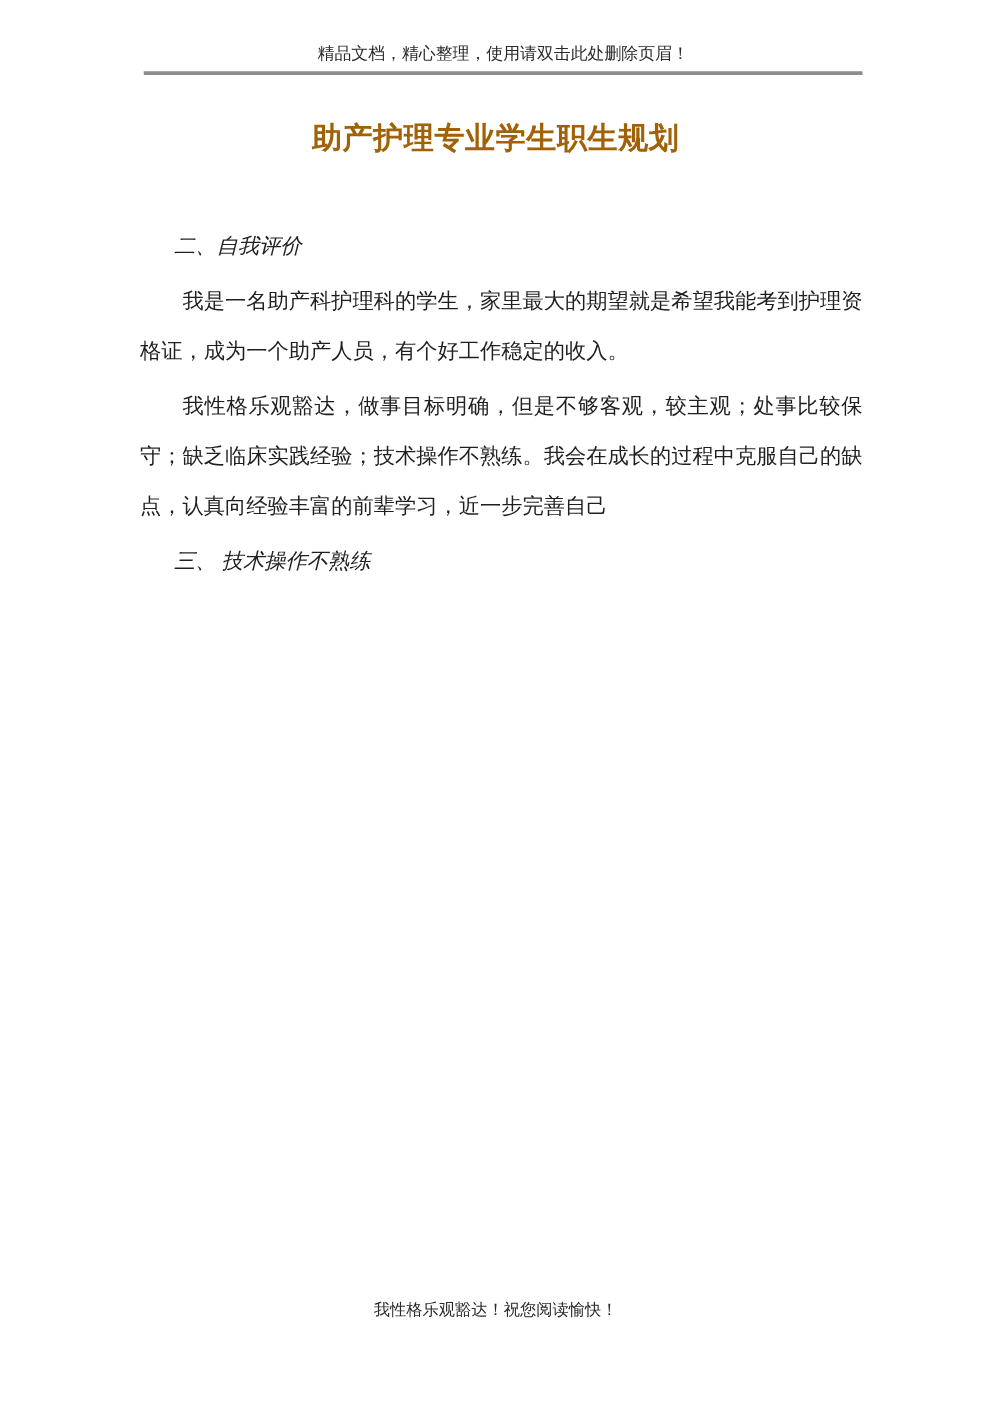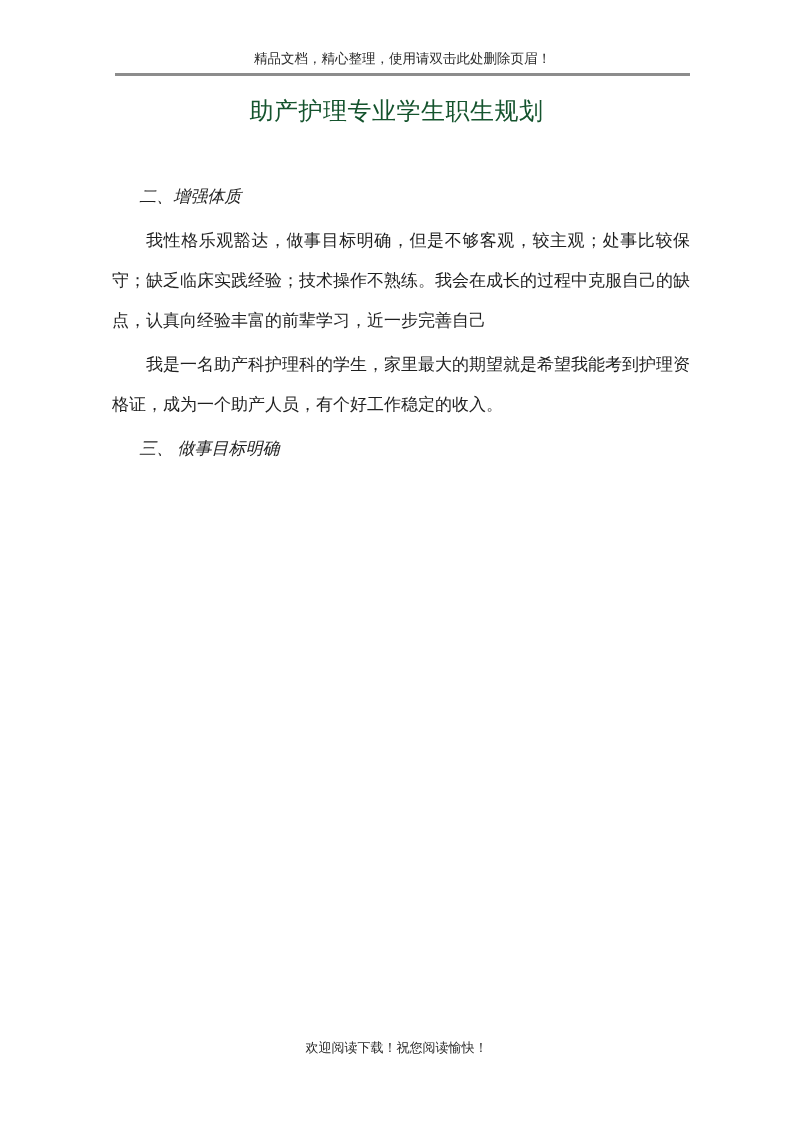--- a/index.html
+++ b/index.html
@@ -11,42 +11,42 @@
     position: relative;
     width: 793px;
     height: 1122px;
     background: #ffffff;
     color: #1f1f1f;
     font-family: "Liberation Serif", "DejaVu Serif", serif;
     overflow: hidden;
   }
   .doc-header {
     position: absolute;
-    top: 50px;
+    top: 34px;
     left: 115px;
     width: 575px;
     text-align: center;
     font-size: 13.5px;
     line-height: 18px;
     padding-bottom: 5px;
     border-bottom: 3px solid #8c8c8c;
     color: #2a2a2a;
   }
   .doc-title {
     position: absolute;
     top: 95px;
     left: 0;
     width: 100%;
     text-align: center;
     font-size: 24px;
     line-height: 32px;
-    font-weight: normal;
+    font-weight: bold;
     font-family: "Liberation Sans", "DejaVu Sans", sans-serif;
     letter-spacing: 0.5px;
-    color: #14532d;
+    color: #a16207;
   }
   .doc-body {
     position: absolute;
     top: 177px;
     left: 112px;
     width: 578px;
     font-size: 17px;
     line-height: 40px;
     text-align: justify;
   }
@@ -77,23 +77,23 @@
 
 <div class="page">
 
   <div class="doc-header">
     <span>精品文档，精心整理，使用请双击此处删除页眉！</span>
   </div>
 
   <div class="doc-title">助产护理专业学生职生规划</div>
 
   <div class="doc-body">
-    <p class="heading-italic">二、增强体质</p>
+    <p class="heading-italic">二、自我评价</p>
+    <p>我是一名助产科护理科的学生，家里最大的期望就是希望我能考到护理资格证，成为一个助产人员，有个好工作稳定的收入。</p>
     <p>我性格乐观豁达，做事目标明确，但是不够客观，较主观；处事比较保守；缺乏临床实践经验；技术操作不熟练。我会在成长的过程中克服自己的缺点，认真向经验丰富的前辈学习，近一步完善自己</p>
-    <p>我是一名助产科护理科的学生，家里最大的期望就是希望我能考到护理资格证，成为一个助产人员，有个好工作稳定的收入。</p>
-    <p class="heading-italic">三、 做事目标明确</p>
+    <p class="heading-italic">三、 技术操作不熟练</p>
   </div>
 
   <div class="doc-footer">
-    <span>欢迎阅读下载！祝您阅读愉快！</span>
+    <span>我性格乐观豁达！祝您阅读愉快！</span>
   </div>
 
 </div>
 
 </body></html>

